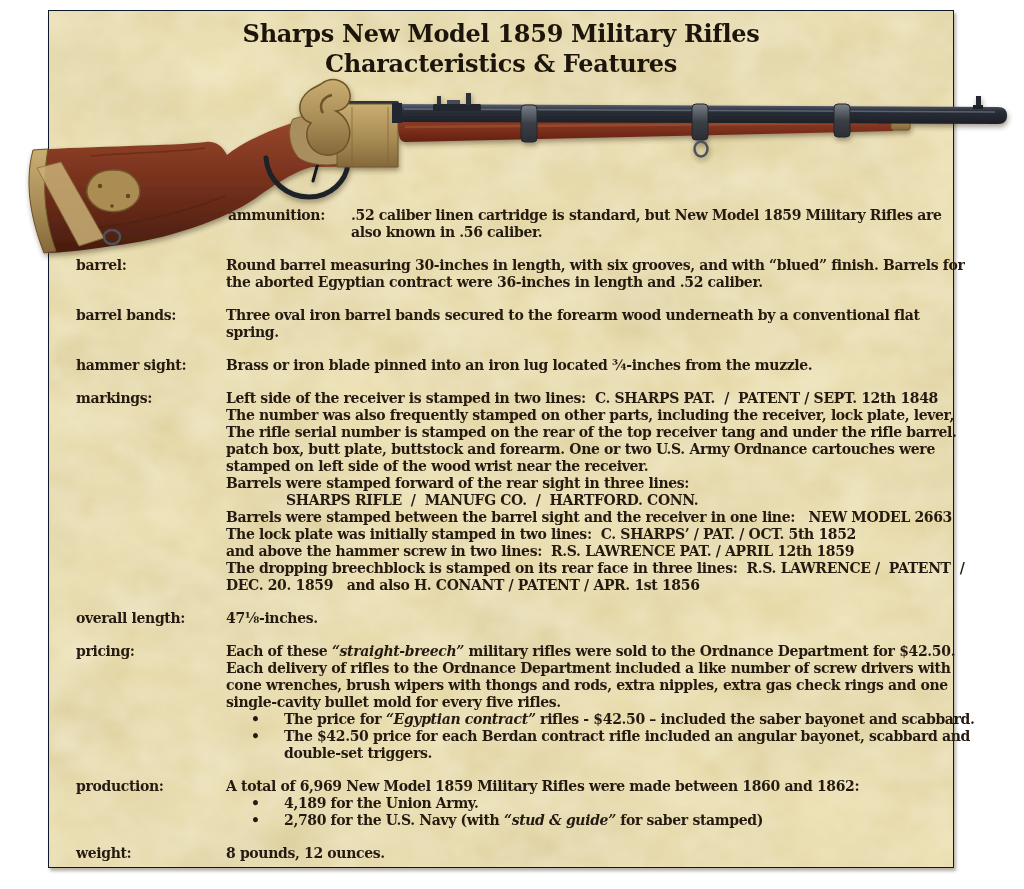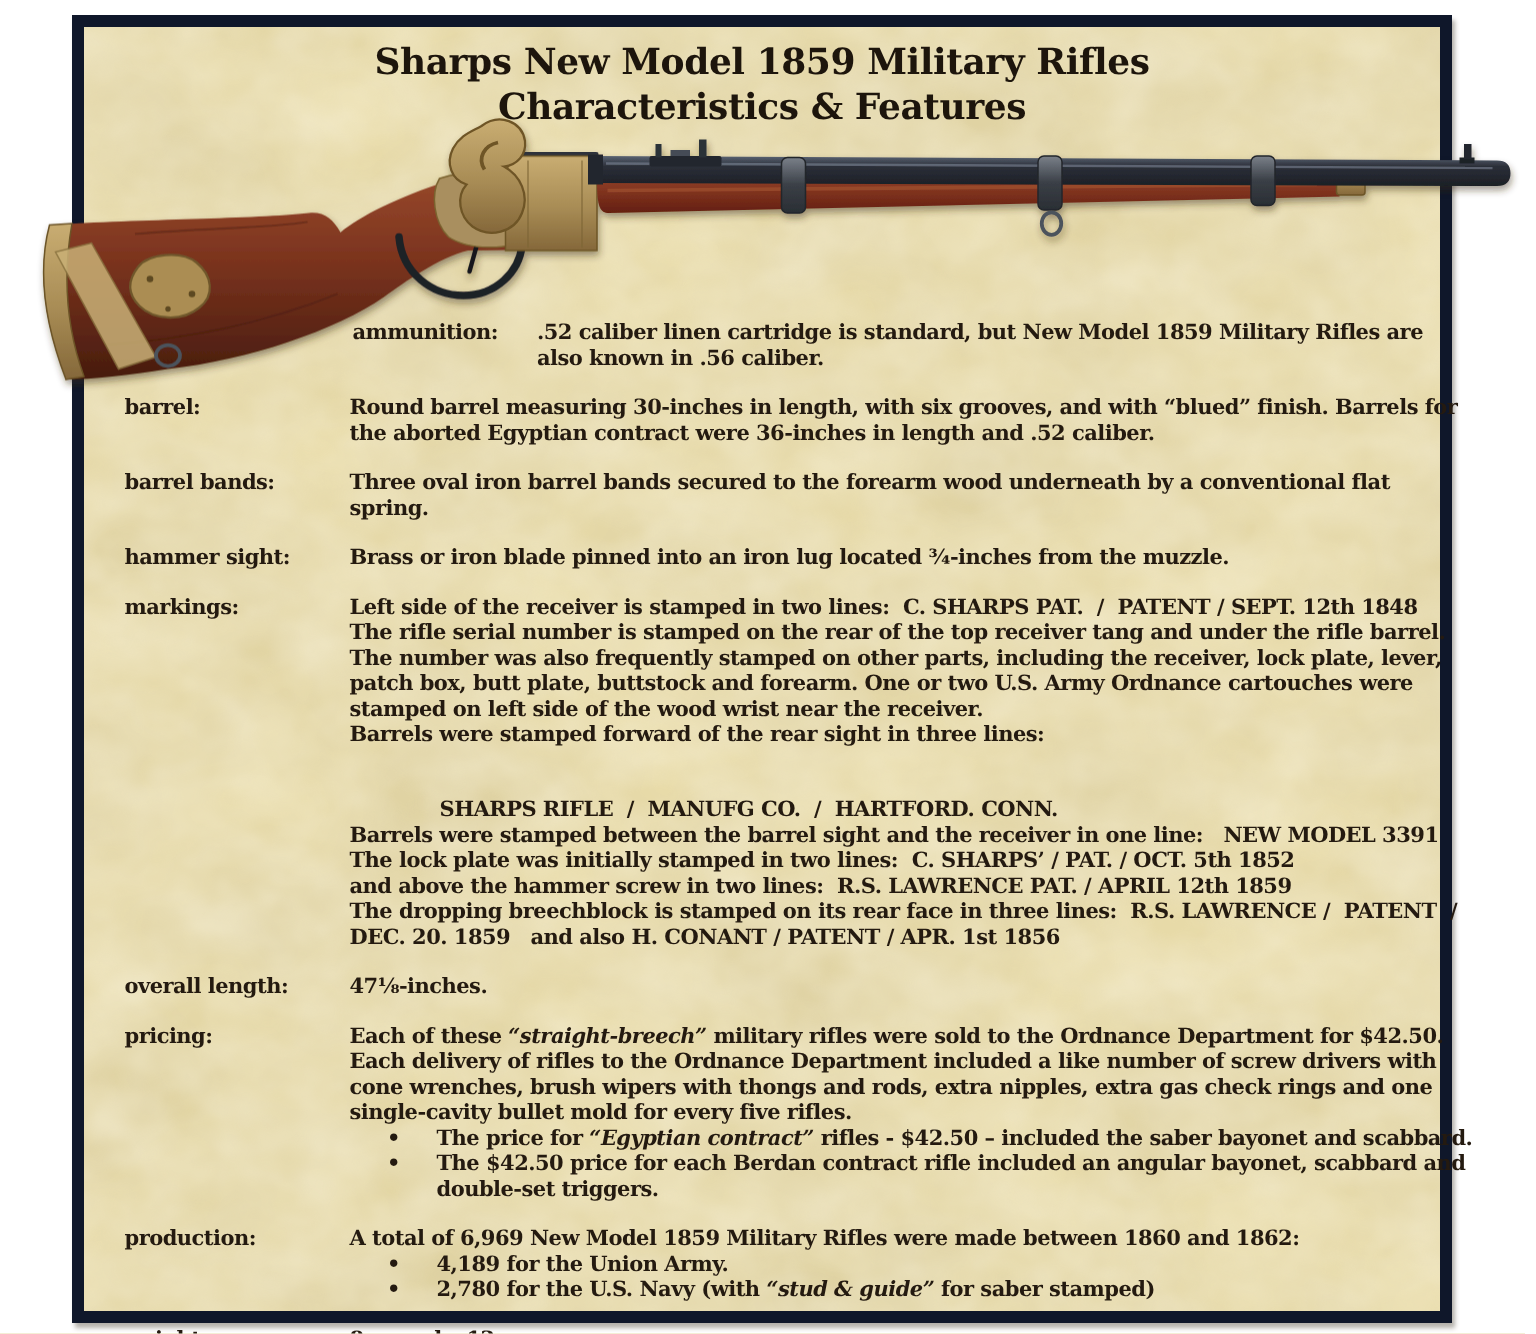--- a/index.html
+++ b/index.html
@@ -5,39 +5,39 @@
   html,body{margin:0;padding:0;}
   body{
     width:1024px;height:889px;position:relative;overflow:hidden;
     background:#ffffff;
     font-family:"DejaVu Serif", serif;
     font-weight:bold;
     color:#241a10;
   }
   .sheet{
     position:absolute;left:48px;top:10px;width:904px;height:856px;
-    border:8px solid #0f172a;
-    background:#fde047;
+    border:1px solid #0f172a;
+    background:#f0abfc;
     box-shadow:2px 3px 3px rgba(40,32,14,0.35);
   }
   .texture{position:absolute;left:0;top:0;width:904px;height:856px;}
   .title-block{
     position:absolute;top:8px;left:0;right:0;text-align:center;
     font-size:24px;line-height:30px;letter-spacing:-0.3px;color:#1d150c;
   }
   .content{
     position:absolute;left:27px;top:196px;width:878px;
     font-size:14px;line-height:17px;letter-spacing:-0.35px;
   }
   .row{display:grid;grid-template-columns:150px 1fr;margin-bottom:16px;}
   .row.ammo{grid-template-columns:275px 1fr;}
   .row.ammo .label{padding-left:152px;}
   .label{white-space:pre;}
   .line{white-space:pre;}
-  .line.indent{padding-left:60px;margin-top:33px;}
+  .line.indent{padding-left:60px;}
   .em{font-style:italic;}
   .bullet-line{display:grid;grid-template-columns:33px 1fr;padding-left:25px;}
   .bullet-cont{padding-left:58px;}
   .rifle{position:absolute;left:0;top:0;pointer-events:none;}
 </style>
 </head>
 <body>
 
 <div class="sheet">
 
@@ -92,27 +92,27 @@
       <div class="label">hammer sight:</div>
       <div>
         <div class="line">Brass or iron blade pinned into an iron lug located ¾-inches from the muzzle.</div>
       </div>
     </div>
 
     <div class="row">
       <div class="label">markings:</div>
       <div>
         <div class="line">Left side of the receiver is stamped in two lines:  C. SHARPS PAT.  /  PATENT / SEPT. 12th 1848</div>
+        <div class="line">The number was also frequently stamped on other parts, including the receiver, lock plate, lever,</div>
         <div class="line">The rifle serial number is stamped on the rear of the top receiver tang and under the rifle barrel.</div>
-        <div class="line">The number was also frequently stamped on other parts, including the receiver, lock plate, lever,</div>
         <div class="line">patch box, butt plate, buttstock and forearm. One or two U.S. Army Ordnance cartouches were</div>
         <div class="line">stamped on left side of the wood wrist near the receiver.</div>
         <div class="line">Barrels were stamped forward of the rear sight in three lines:</div>
         <div class="line indent">SHARPS RIFLE  /  MANUFG CO.  /  HARTFORD. CONN.</div>
-        <div class="line">Barrels were stamped between the barrel sight and the receiver in one line:   NEW MODEL 3391</div>
+        <div class="line">Barrels were stamped between the barrel sight and the receiver in one line:   NEW MODEL 2663</div>
         <div class="line">The lock plate was initially stamped in two lines:  C. SHARPS’ / PAT. / OCT. 5th 1852</div>
         <div class="line">and above the hammer screw in two lines:  R.S. LAWRENCE PAT. / APRIL 12th 1859</div>
         <div class="line">The dropping breechblock is stamped on its rear face in three lines:  R.S. LAWRENCE /  PATENT  /</div>
         <div class="line">DEC. 20. 1859   and also H. CONANT / PATENT / APR. 1st 1856</div>
       </div>
     </div>
 
     <div class="row">
       <div class="label">overall length:</div>
       <div>

